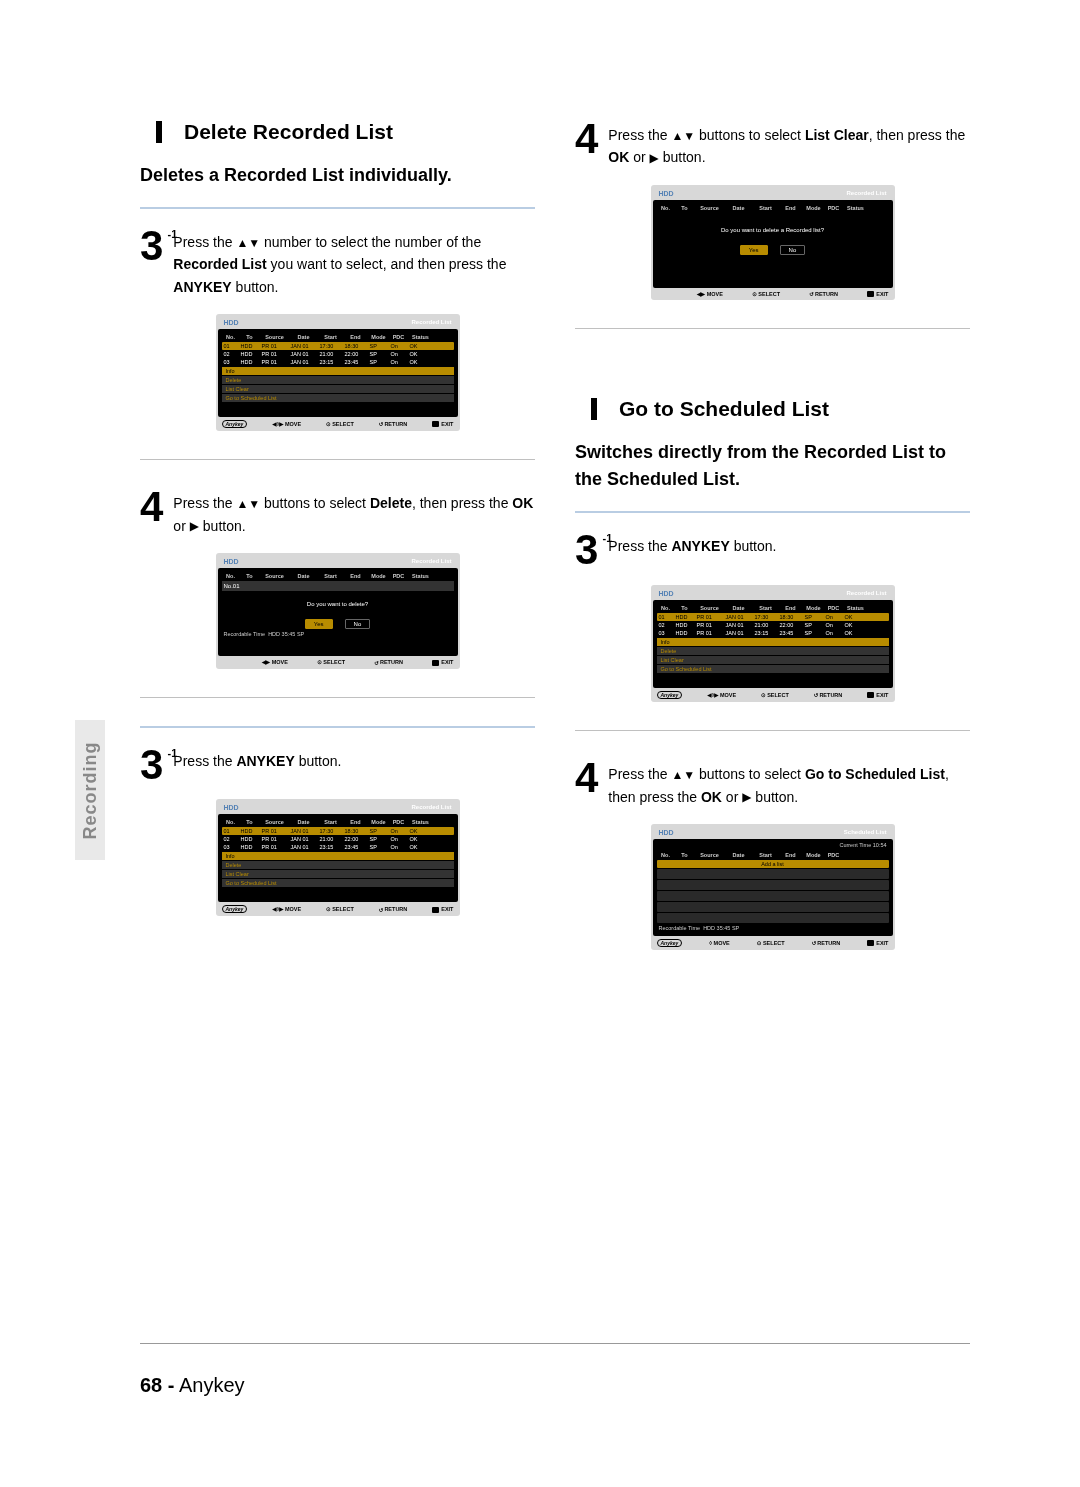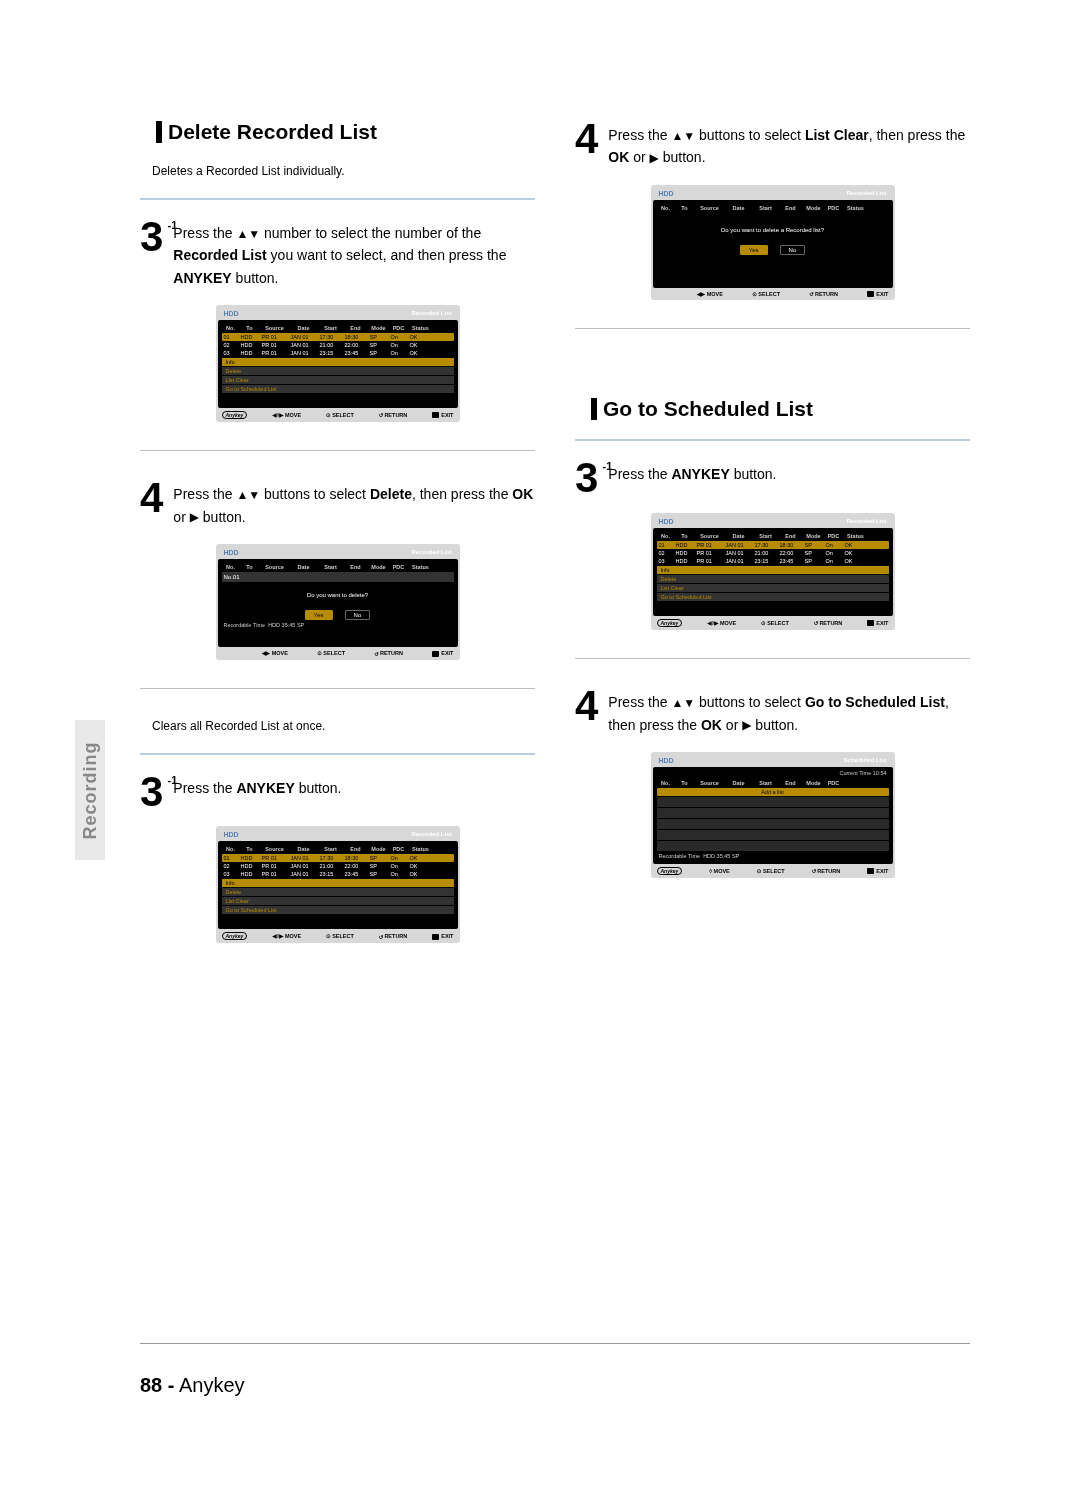--- a/index.html
+++ b/index.html
@@ -38,38 +38,39 @@
     display: flex;
     gap: 40px;
   }
   .col {
     flex: 1;
     min-width: 0;
   }
   .section-heading {
     display: flex;
     align-items: center;
-    gap: 6px;
+    gap: 22px;
     margin: 0 0 18px 0;
     padding-left: 16px;
   }
   .section-heading .bar {
     width: 6px;
     height: 22px;
     background: #000;
   }
   .section-heading h2 {
     font-size: 21px;
     font-weight: bold;
     margin: 0;
   }
   .desc {
-    font-size: 12px;
-    margin: 0 0 18px 12px;
+    font-size: 18px;
+    margin: 0 0 18px 0;
     line-height: 1.5;
+    font-weight: bold;
   }
   hr.sep {
     border: none;
     border-top: 2px solid #b9cde3;
     margin: 8px 0 18px 0;
   }
   hr.thin {
     border: none;
     border-top: 1px solid #c0c0c0;
     margin: 28px 0;
@@ -352,21 +353,20 @@
             <span class="noanykey"><span class="anykey-pill">x</span></span>
             <span><span>◀▶</span> <span>MOVE</span></span>
             <span>⊙ <span>SELECT</span></span>
             <span><span class="ret-ico">↺</span><span>RETURN</span></span>
             <span><span class="exit-ico"></span><span>EXIT</span></span>
           </div>
       </div>
 
       <hr class="thin">
 
-      <p class="desc">Clears all Recorded List at once.</p>
       <hr class="sep">
 
       <div class="step">
         <div class="num">3<span class="sup">-1</span></div>
         <div class="text">
           <span>Press the </span><b>ANYKEY</b><span> button.</span>
         </div>
       </div>
 
       <div class="osd">
@@ -478,20 +478,21 @@
           </div>
       </div>
 
       <hr class="thin">
       <div style="height:40px"></div>
 
       <div class="section-heading">
         <div class="bar"></div>
         <h2>Go to Scheduled List</h2>
       </div>
+      <p class="desc">Switches directly from the Recorded List to the Scheduled List.</p>
       <hr class="sep">
 
       <div class="step">
         <div class="num">3<span class="sup">-1</span></div>
         <div class="text">
           <span>Press the </span><b>ANYKEY</b><span> button.</span>
         </div>
       </div>
 
       <div class="osd">
@@ -601,16 +602,16 @@
             <span><span class="ret-ico">↺</span><span>RETURN</span></span>
             <span><span class="exit-ico"></span><span>EXIT</span></span>
           </div>
       </div>
 
     </div>
   </div>
 
   <hr class="full-hr">
   <div class="page-footer">
-    <span class="pn">88 -</span>
+    <span class="pn">68 -</span>
     <span>Anykey</span>
   </div>
 </div>
 
 </body></html>

